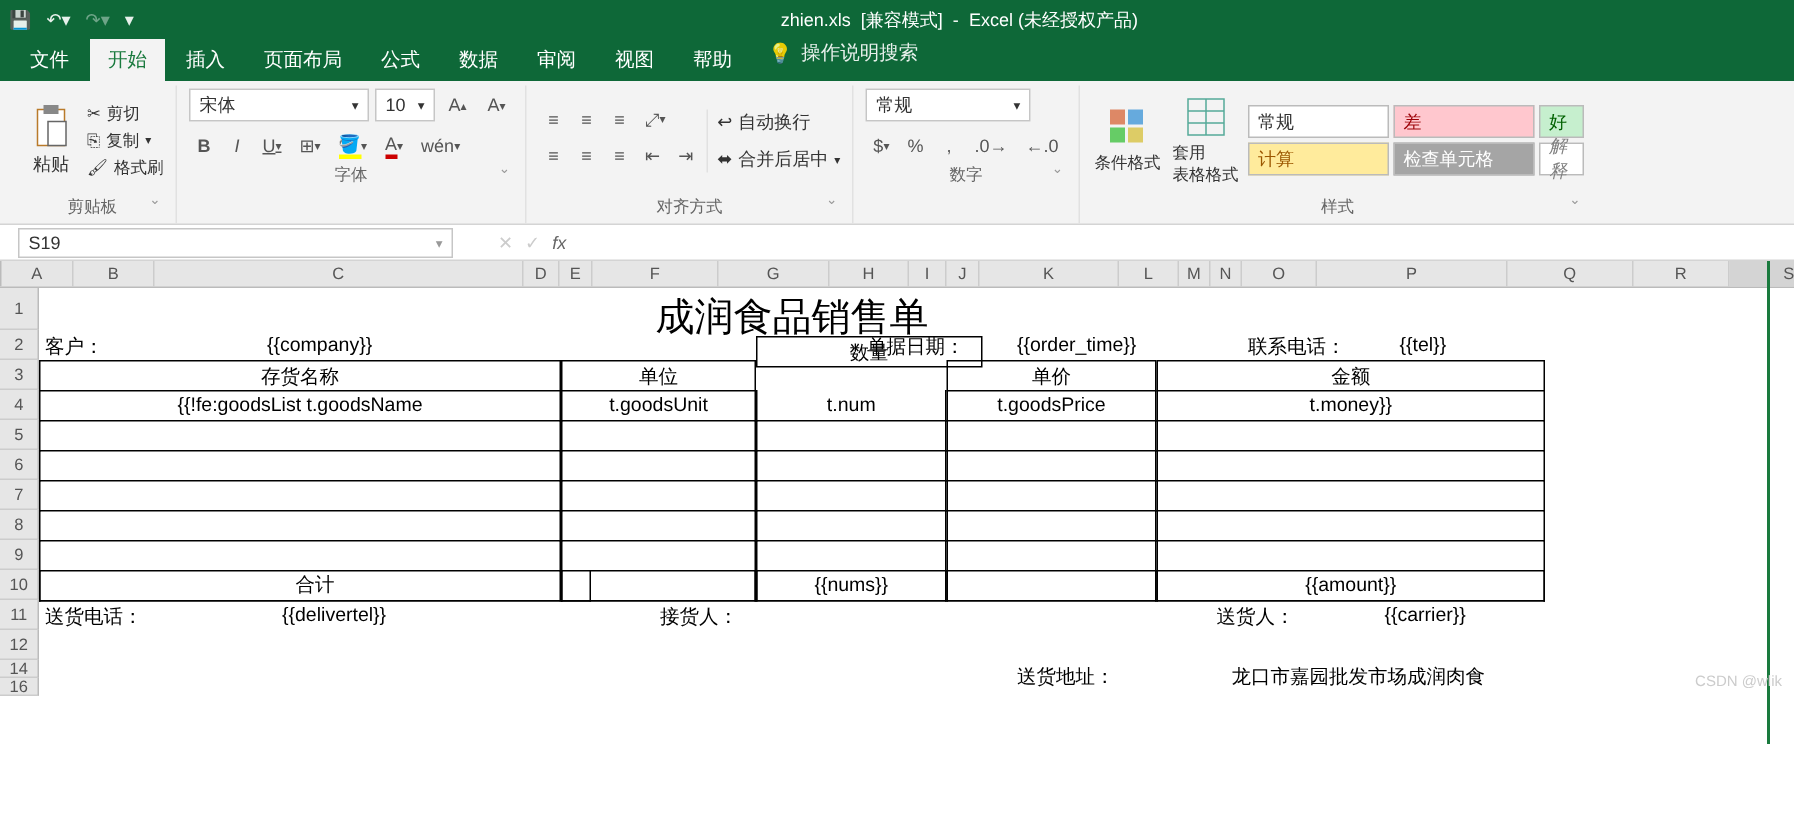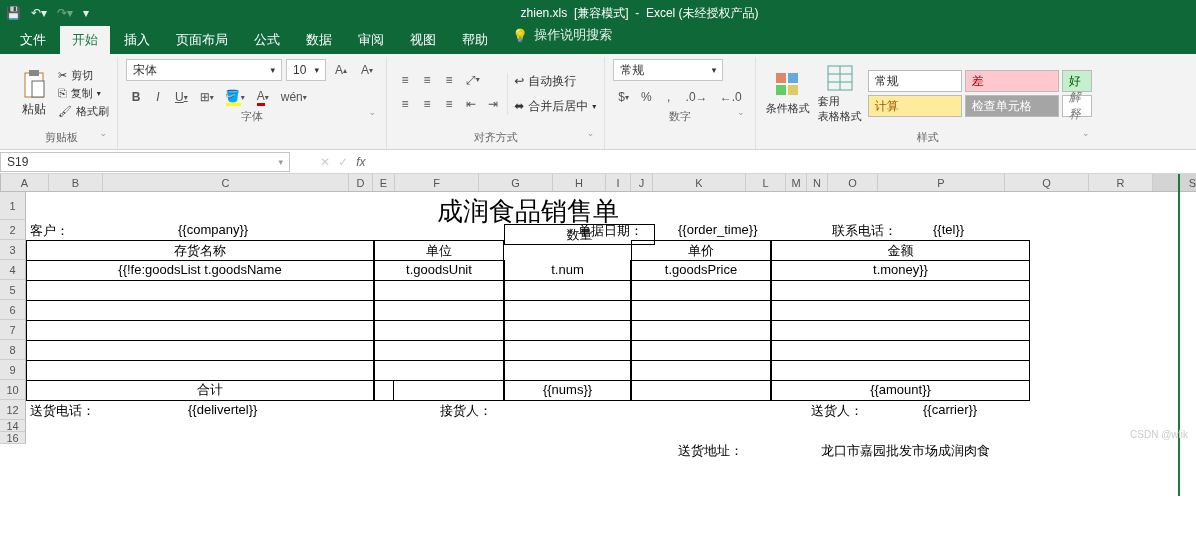--- a/index.html
+++ b/index.html
@@ -15,40 +15,40 @@
 .ribbon{background:#f3f3f3;border-bottom:1px solid #d4d4d4;height:96px;display:flex;padding:3px 6px 0;}
 .rgroup{border-right:1px solid #e1e1e1;padding:2px 8px;display:flex;flex-direction:column;height:92px;}
 .rgroup .body{flex:1;display:flex;align-items:center;gap:4px;}
 .rgroup .label{text-align:center;font-size:11px;color:#666;padding:2px 0;position:relative;}
 .rgroup .label::after{content:"⌄";position:absolute;right:2px;top:0;font-size:9px;color:#999;}
 .paste-big{display:flex;flex-direction:column;align-items:center;justify-content:center;width:40px;gap:2px;}
 .clip-icons{display:flex;flex-direction:column;gap:3px;font-size:11px;color:#333;}
 .clip-icons div{display:flex;align-items:center;gap:4px;}
 .font-top{display:flex;align-items:center;gap:4px;margin-bottom:6px;}
 .font-sel{border:1px solid #c6c6c6;background:#fff;padding:2px 6px;font-size:12px;height:22px;display:flex;align-items:center;gap:3px;}
-.font-sel.name{width:156px;}
+.font-sel.name{width:120px;}
 .font-sel.size{width:40px;}
 .btn{border:1px solid transparent;padding:2px 4px;display:inline-flex;align-items:center;justify-content:center;min-width:20px;height:20px;color:#555;cursor:pointer;}
 .font-bot{display:flex;align-items:center;gap:2px;}
 .b{font-weight:bold;}
 .i{font-style:italic;}
 .u{text-decoration:underline;}
 .align-top,.align-bot{display:flex;gap:2px;margin-bottom:4px;}
 .num-top{display:flex;margin-bottom:6px;}
 .num-sel{border:1px solid #c6c6c6;background:#fff;padding:2px 6px;width:110px;height:22px;display:flex;align-items:center;justify-content:space-between;}
 .big-btn{display:flex;flex-direction:column;align-items:center;justify-content:center;width:48px;font-size:11px;gap:2px;}
 .style-cell{width:94px;height:22px;border:1px solid #bbb;display:flex;align-items:center;padding:0 6px;font-size:12px;}
 .sc-normal{background:#fff;}
 .sc-bad{background:#ffc7ce;color:#9c0006;}
 .sc-good{background:#c6efce;color:#006100;}
 .sc-calc{background:#ffeb9c;color:#9c5700;}
 .sc-check{background:#a5a5a5;color:#fff;}
 .sc-note{background:#fff;color:#7f7f7f;font-style:italic;}
 .namebox-row{background:#fff;border-bottom:1px solid #d4d4d4;height:24px;display:flex;align-items:center;}
-.namebox{border:1px solid #c6c6c6;width:290px;height:20px;margin-left:0;padding:0 6px;display:flex;align-items:center;justify-content:space-between;font-size:12px;}
+.namebox{border:1px solid #c6c6c6;width:290px;height:20px;margin-left:12px;padding:0 6px;display:flex;align-items:center;justify-content:space-between;font-size:12px;}
 .fx-btns{display:flex;gap:8px;margin-left:30px;color:#999;align-items:center;}
 .fx-bar{flex:1;margin-left:10px;color:#888;}
 .sheet{position:relative;background:#fff;}
 .colhdr{display:flex;background:#e6e6e6;border-bottom:1px solid #bbb;height:18px;}
 .ch{border-right:1px solid #ccc;text-align:center;font-size:11px;color:#555;line-height:18px;}
 .ch.sel{background:#d4d4d4;}
 .corner{width:26px;border-right:1px solid #bbb;background:#e6e6e6;}
 .rows{display:flex;flex-direction:column;}
 .row{display:flex;height:20px;}
 .row.tall{height:28px;}
@@ -317,20 +317,24 @@
       <div class="row " style="height:20px">
         <div class="rh" style="line-height:20px">8</div>
         <div class="cells" style="background:#fff"></div>
       </div>
       <div class="row " style="height:20px">
         <div class="rh" style="line-height:20px">9</div>
         <div class="cells" style="background:#fff"></div>
       </div>
       <div class="row " style="height:20px">
         <div class="rh" style="line-height:20px">10</div>
+        <div class="cells" style="background:#fff"></div>
+      </div>
+      <div class="row " style="height:20px">
+        <div class="rh" style="line-height:20px">11</div>
         <div class="cells" style="background:#fff"></div>
       </div>
       <div class="row " style="height:20px">
         <div class="rh" style="line-height:20px">12</div>
         <div class="cells" style="background:#fff"></div>
       </div>
       <div class="row " style="height:12px">
         <div class="rh" style="line-height:12px">14</div>
         <div class="cells" style="background:#fff"></div>
       </div>

